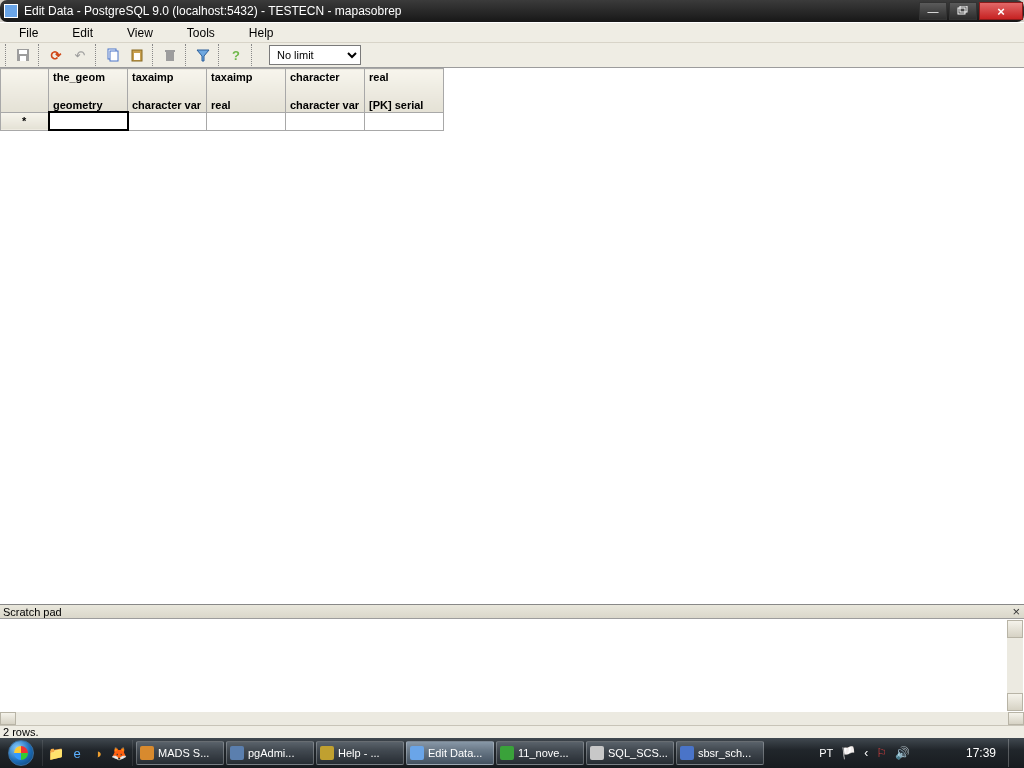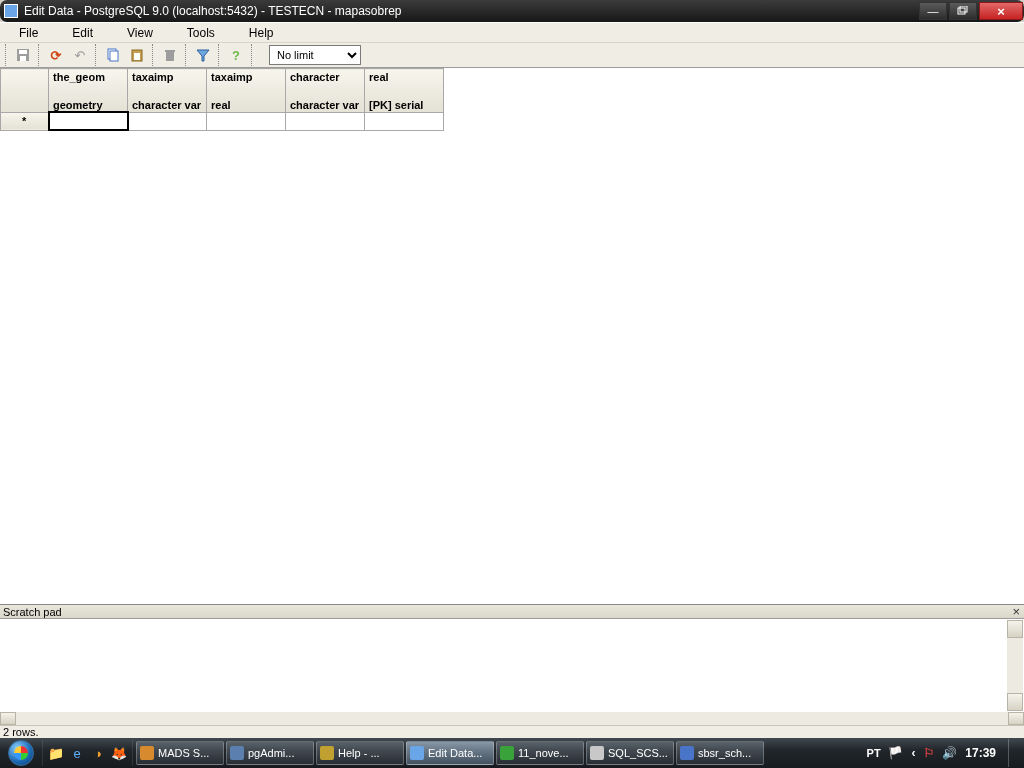--- a/index.html
+++ b/index.html
@@ -52,24 +52,24 @@
 
 .taskbar { height: 30px; background: linear-gradient(to bottom,#414950,#21262b 40%,#171b1f); display: flex; align-items: center; }
 .start-orb { width: 42px; height: 30px; display:flex; align-items:center; justify-content:center; }
 .start-orb .orb { width: 26px; height: 26px; border-radius: 50%; background: radial-gradient(circle at 35% 30%, #8fd0ff, #1c6cb8 55%, #0b3d6b); border: 1px solid #3a6fa0; position: relative; }
 .start-orb .orb::before { content: ""; position: absolute; inset: 5px; background: conic-gradient(#e33 0 25%, #3c3 25% 50%, #39f 50% 75%, #fc3 75% 100%); border-radius: 50%; filter: blur(0.3px); }
 .pinned { display:flex; gap: 1px; border-left: 1px solid rgba(255,255,255,0.1); border-right: 1px solid rgba(255,255,255,0.1); padding: 0 3px; }
 .pin-icon { width: 20px; height: 26px; display:flex; align-items:center; justify-content:center; font-size: 13px; }
 .task-btn { height: 24px; min-width: 88px; max-width: 100px; margin: 0 1px; border: 1px solid rgba(255,255,255,0.25); background: linear-gradient(to bottom, rgba(120,130,140,0.55), rgba(50,58,66,0.55)); display:flex; align-items:center; font-size: 11px; color: #fff; padding: 0 3px; border-radius: 2px; overflow: hidden; white-space: nowrap; }
 .task-btn.active { background: linear-gradient(to bottom, rgba(180,200,220,0.65), rgba(90,110,130,0.65)); }
 .task-btn .ticon { width: 14px; height: 14px; margin-right: 4px; flex-shrink:0; display:flex; align-items:center; justify-content:center; font-size: 11px; }
-.tray { margin-left: auto; display: flex; align-items: center; color: #fff; font-size: 11px; gap: 8px; padding-right: 6px; font-weight: bold; }
+.tray { margin-left: auto; display: flex; align-items: center; color: #fff; font-size: 11px; gap: 8px; padding-right: 6px; }
 .tray .lang { font-size: 11px; }
 .tray .tico { font-size: 12px; }
-.tray .clock { font-size: 12px; }
+.tray .clock { font-size: 12px; margin-left: 48px; }
 .tray .showdesk { width: 10px; height: 28px; border-left: 1px solid rgba(255,255,255,0.25); margin-left: 4px; }
 </style>
 </head>
 <body>
 
 <div class="titlebar">
   <div class="app-icon"></div>
   <div class="title">Edit Data - PostgreSQL 9.0 (localhost:5432) - TESTECN - mapasobrep</div>
   <div class="win-btn">—</div>
   <div class="win-btn maxres">

